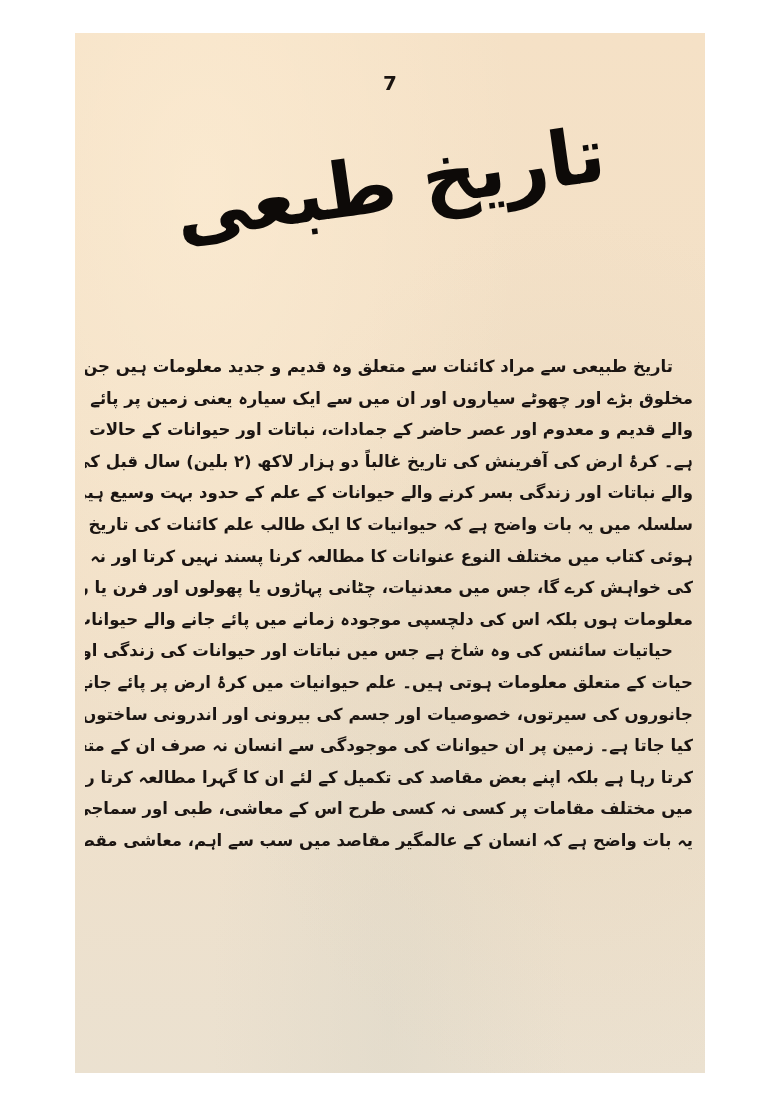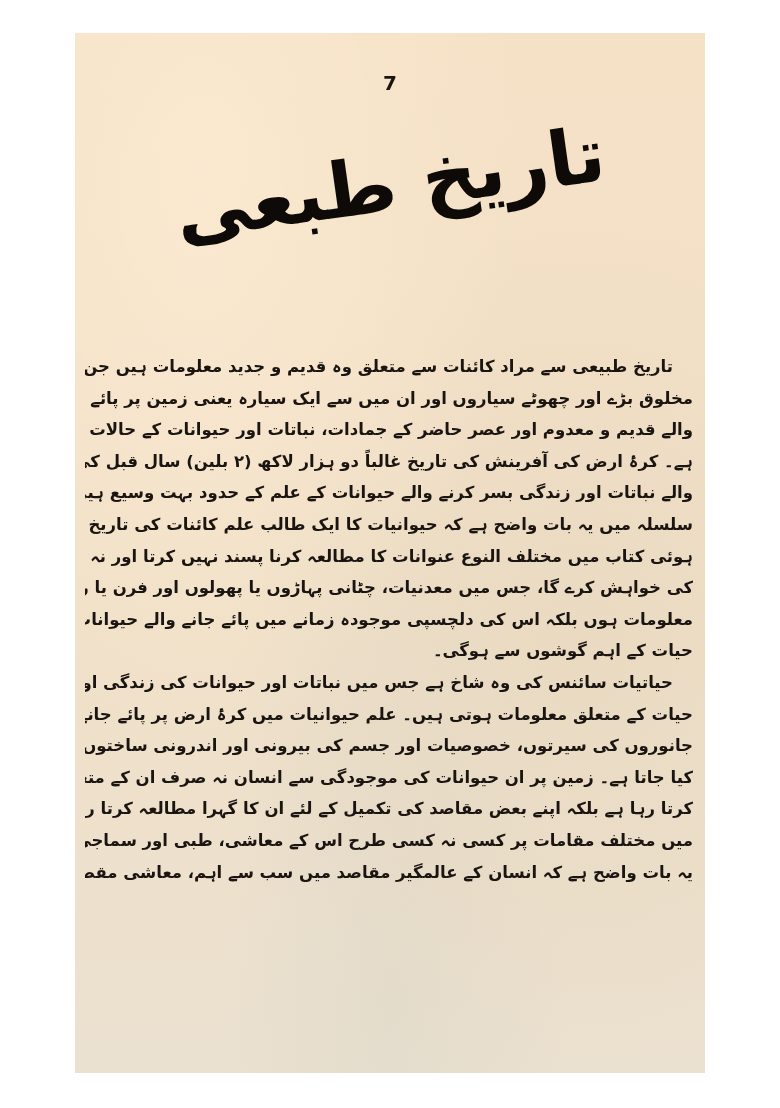--- a/index.html
+++ b/index.html
@@ -89,21 +89,20 @@
     <div class="paragraph">
       <div class="line indent">تاریخ طبیعی سے مراد کائنات سے متعلق وہ قدیم و جدید معلومات ہیں جن کا تعلق ساری</div>
       <div class="line">مخلوق بڑے اور چھوٹے سیاروں اور ان میں سے ایک سیارہ یعنی زمین پر پائے جانے</div>
       <div class="line">والے قدیم و معدوم اور عصر حاضر کے جمادات، نباتات اور حیوانات کے حالات سے ہوتا</div>
       <div class="line">ہے۔ کرۂ ارض کی آفرینش کی تاریخ غالباً دو ہزار لاکھ (۲ بلین) سال قبل کی ہے اس پر اُگنے</div>
       <div class="line">والے نباتات اور زندگی بسر کرنے والے حیوانات کے علم کے حدود بہت وسیع ہیں۔ اس</div>
       <div class="line">سلسلہ میں یہ بات واضح ہے کہ حیوانیات کا ایک طالب علم کائنات کی تاریخ کے عنوان پر لکھی</div>
       <div class="line">ہوئی کتاب میں مختلف النوع عنوانات کا مطالعہ کرنا پسند نہیں کرتا اور نہ ہی وہ ایسی کتاب</div>
       <div class="line">کی خواہش کرے گا، جس میں معدنیات، چٹانی پہاڑوں یا پھولوں اور فرن یا رکاز کے متعلق</div>
       <div class="line">معلومات ہوں بلکہ اس کی دلچسپی موجودہ زمانے میں پائے جانے والے حیوانات اور ان کی</div>
-      <div class="line last">حیات کے اہم گوشوں سے ہوگی۔</div>
     </div>
 
     <div class="paragraph">
       <div class="line indent">حیاتیات سائنس کی وہ شاخ ہے جس میں نباتات اور حیوانات کی زندگی اور ان کی</div>
       <div class="line">حیات کے متعلق معلومات ہوتی ہیں۔ علم حیوانیات میں کرۂ ارض پر پائے جانے والے تمام</div>
       <div class="line">جانوروں کی سیرتوں، خصوصیات اور جسم کی بیرونی اور اندرونی ساختوں وغیرہ کا تفصیلی مطالعہ</div>
       <div class="line">کیا جاتا ہے۔ زمین پر ان حیوانات کی موجودگی سے انسان نہ صرف ان کے متعلق معلومات حاصل</div>
       <div class="line">کرتا رہا ہے بلکہ اپنے بعض مقاصد کی تکمیل کے لئے ان کا گہرا مطالعہ کرتا رہا۔ اس سے مختلف ادوار</div>
       <div class="line last">میں مختلف مقامات پر کسی نہ کسی طرح اس کے معاشی، طبی اور سماجی مقاصد کی تکمیل ہوتی رہی۔</div>
     </div>

